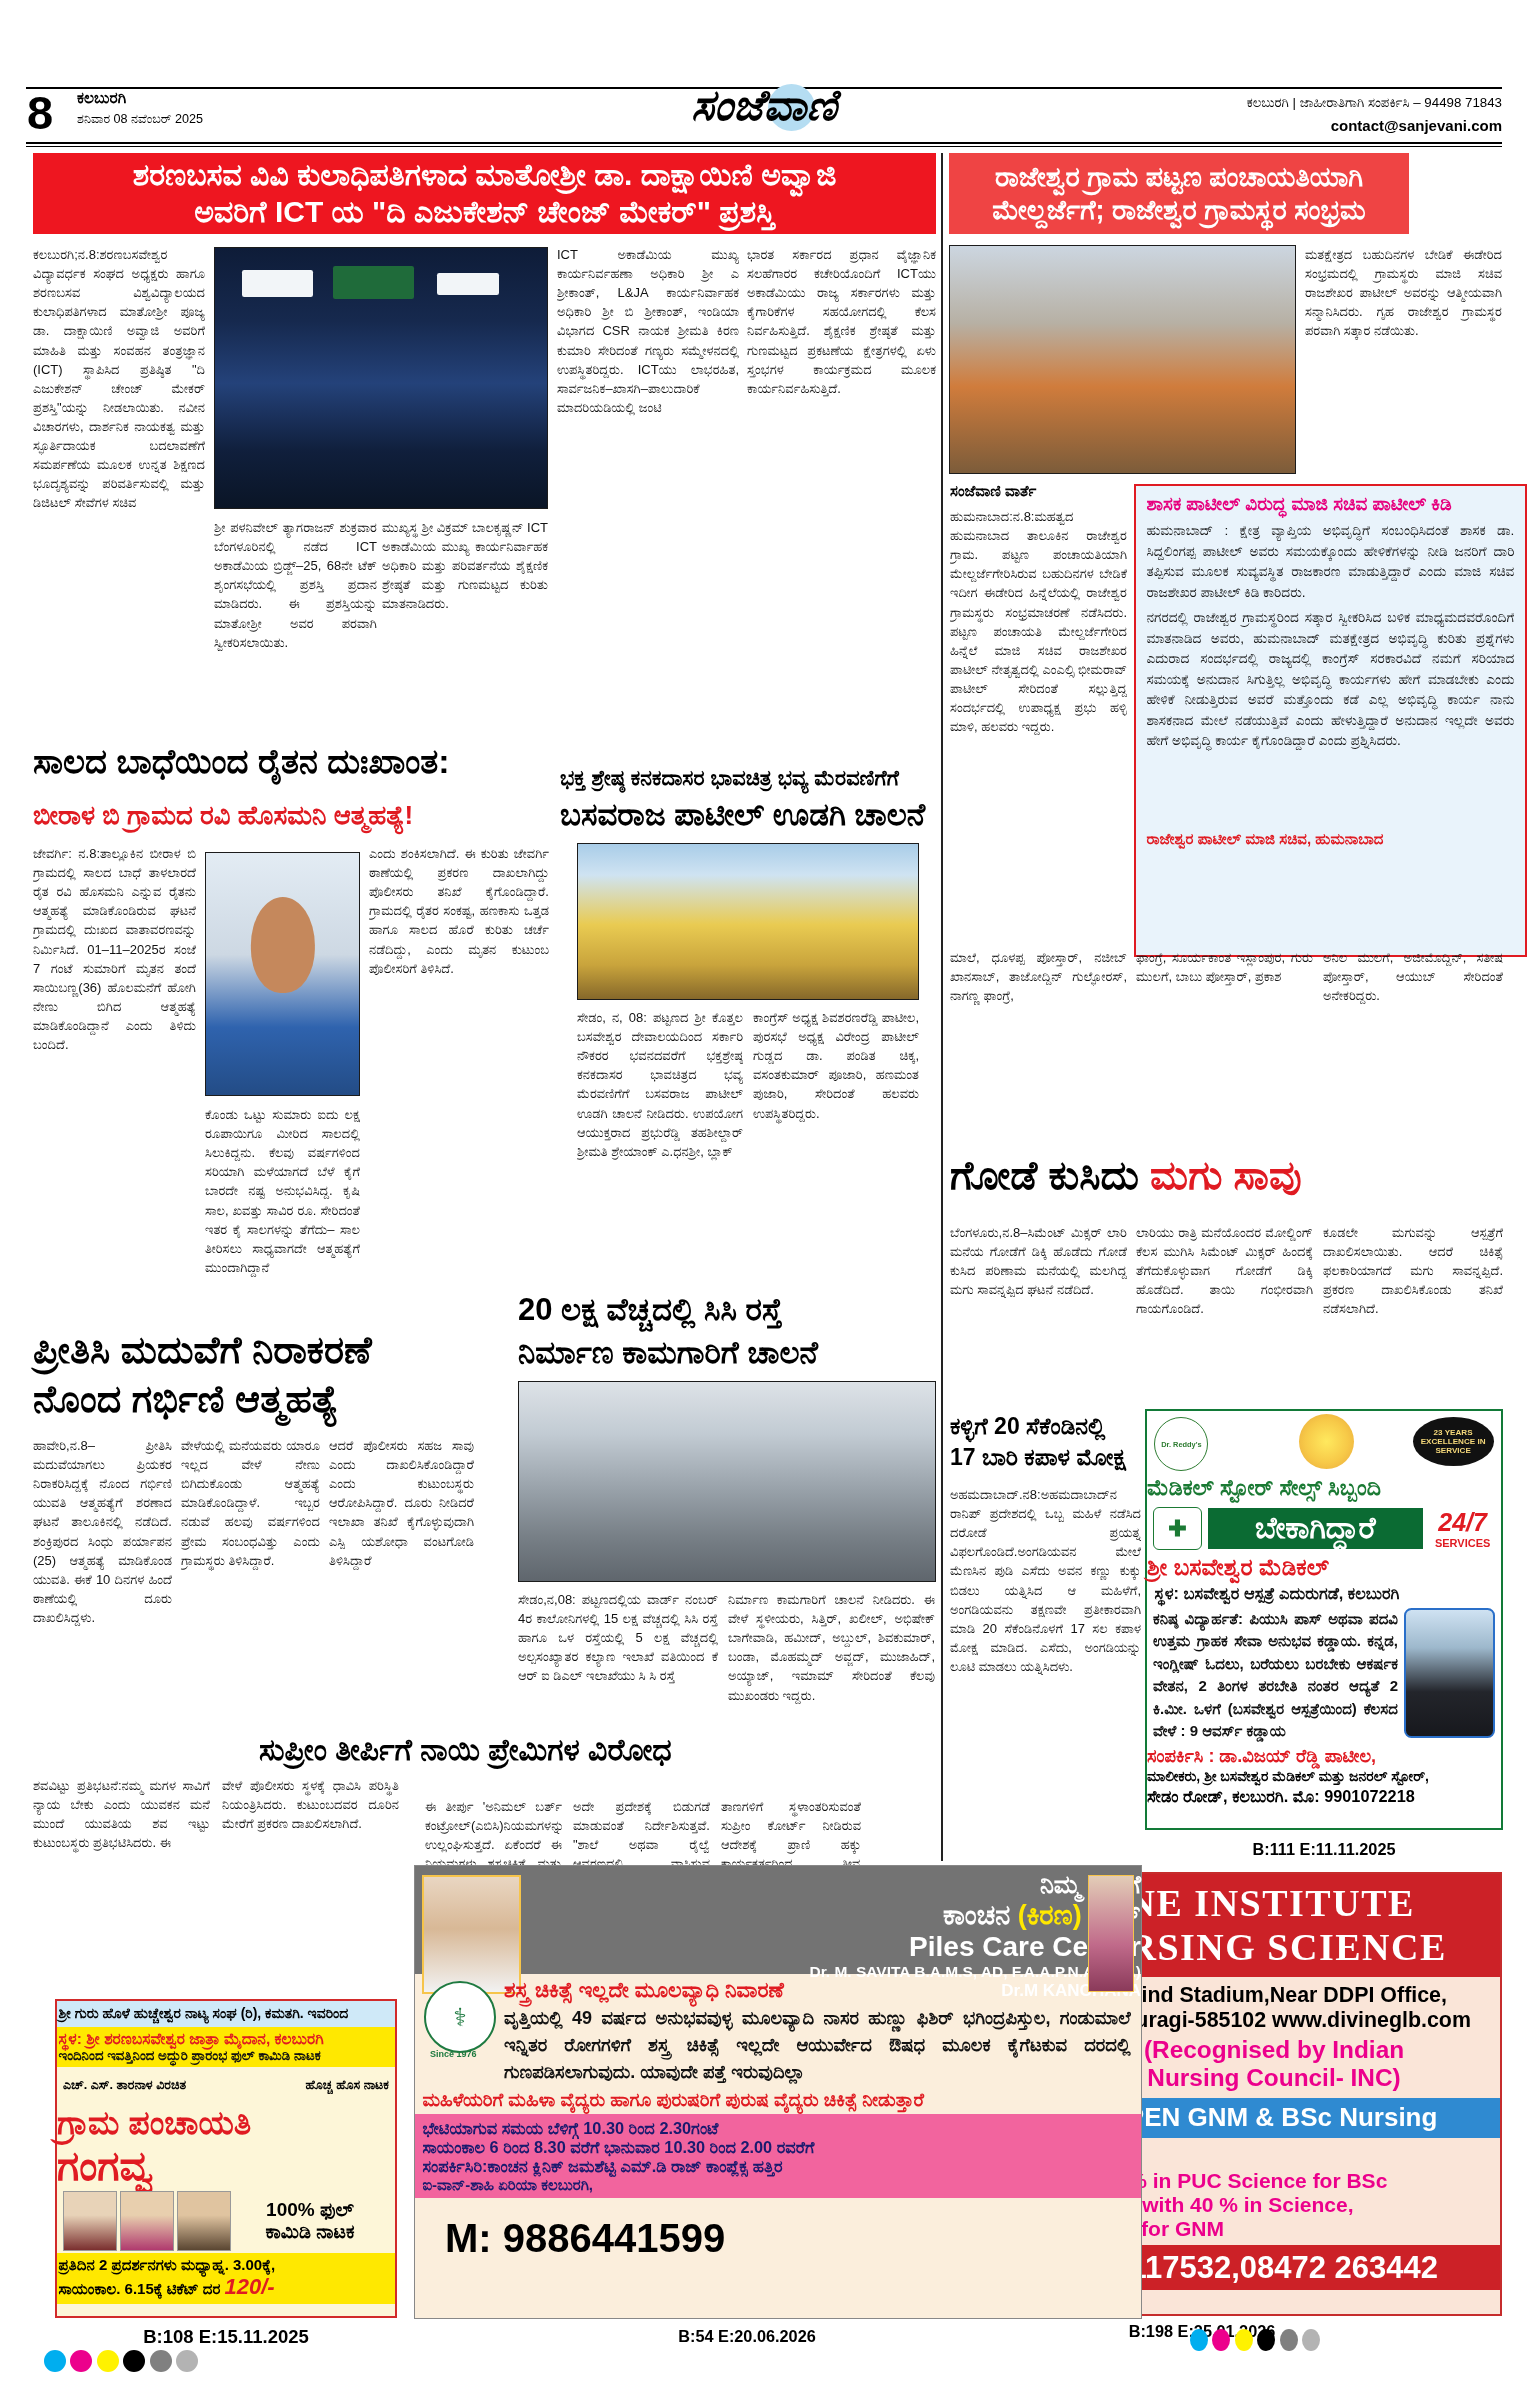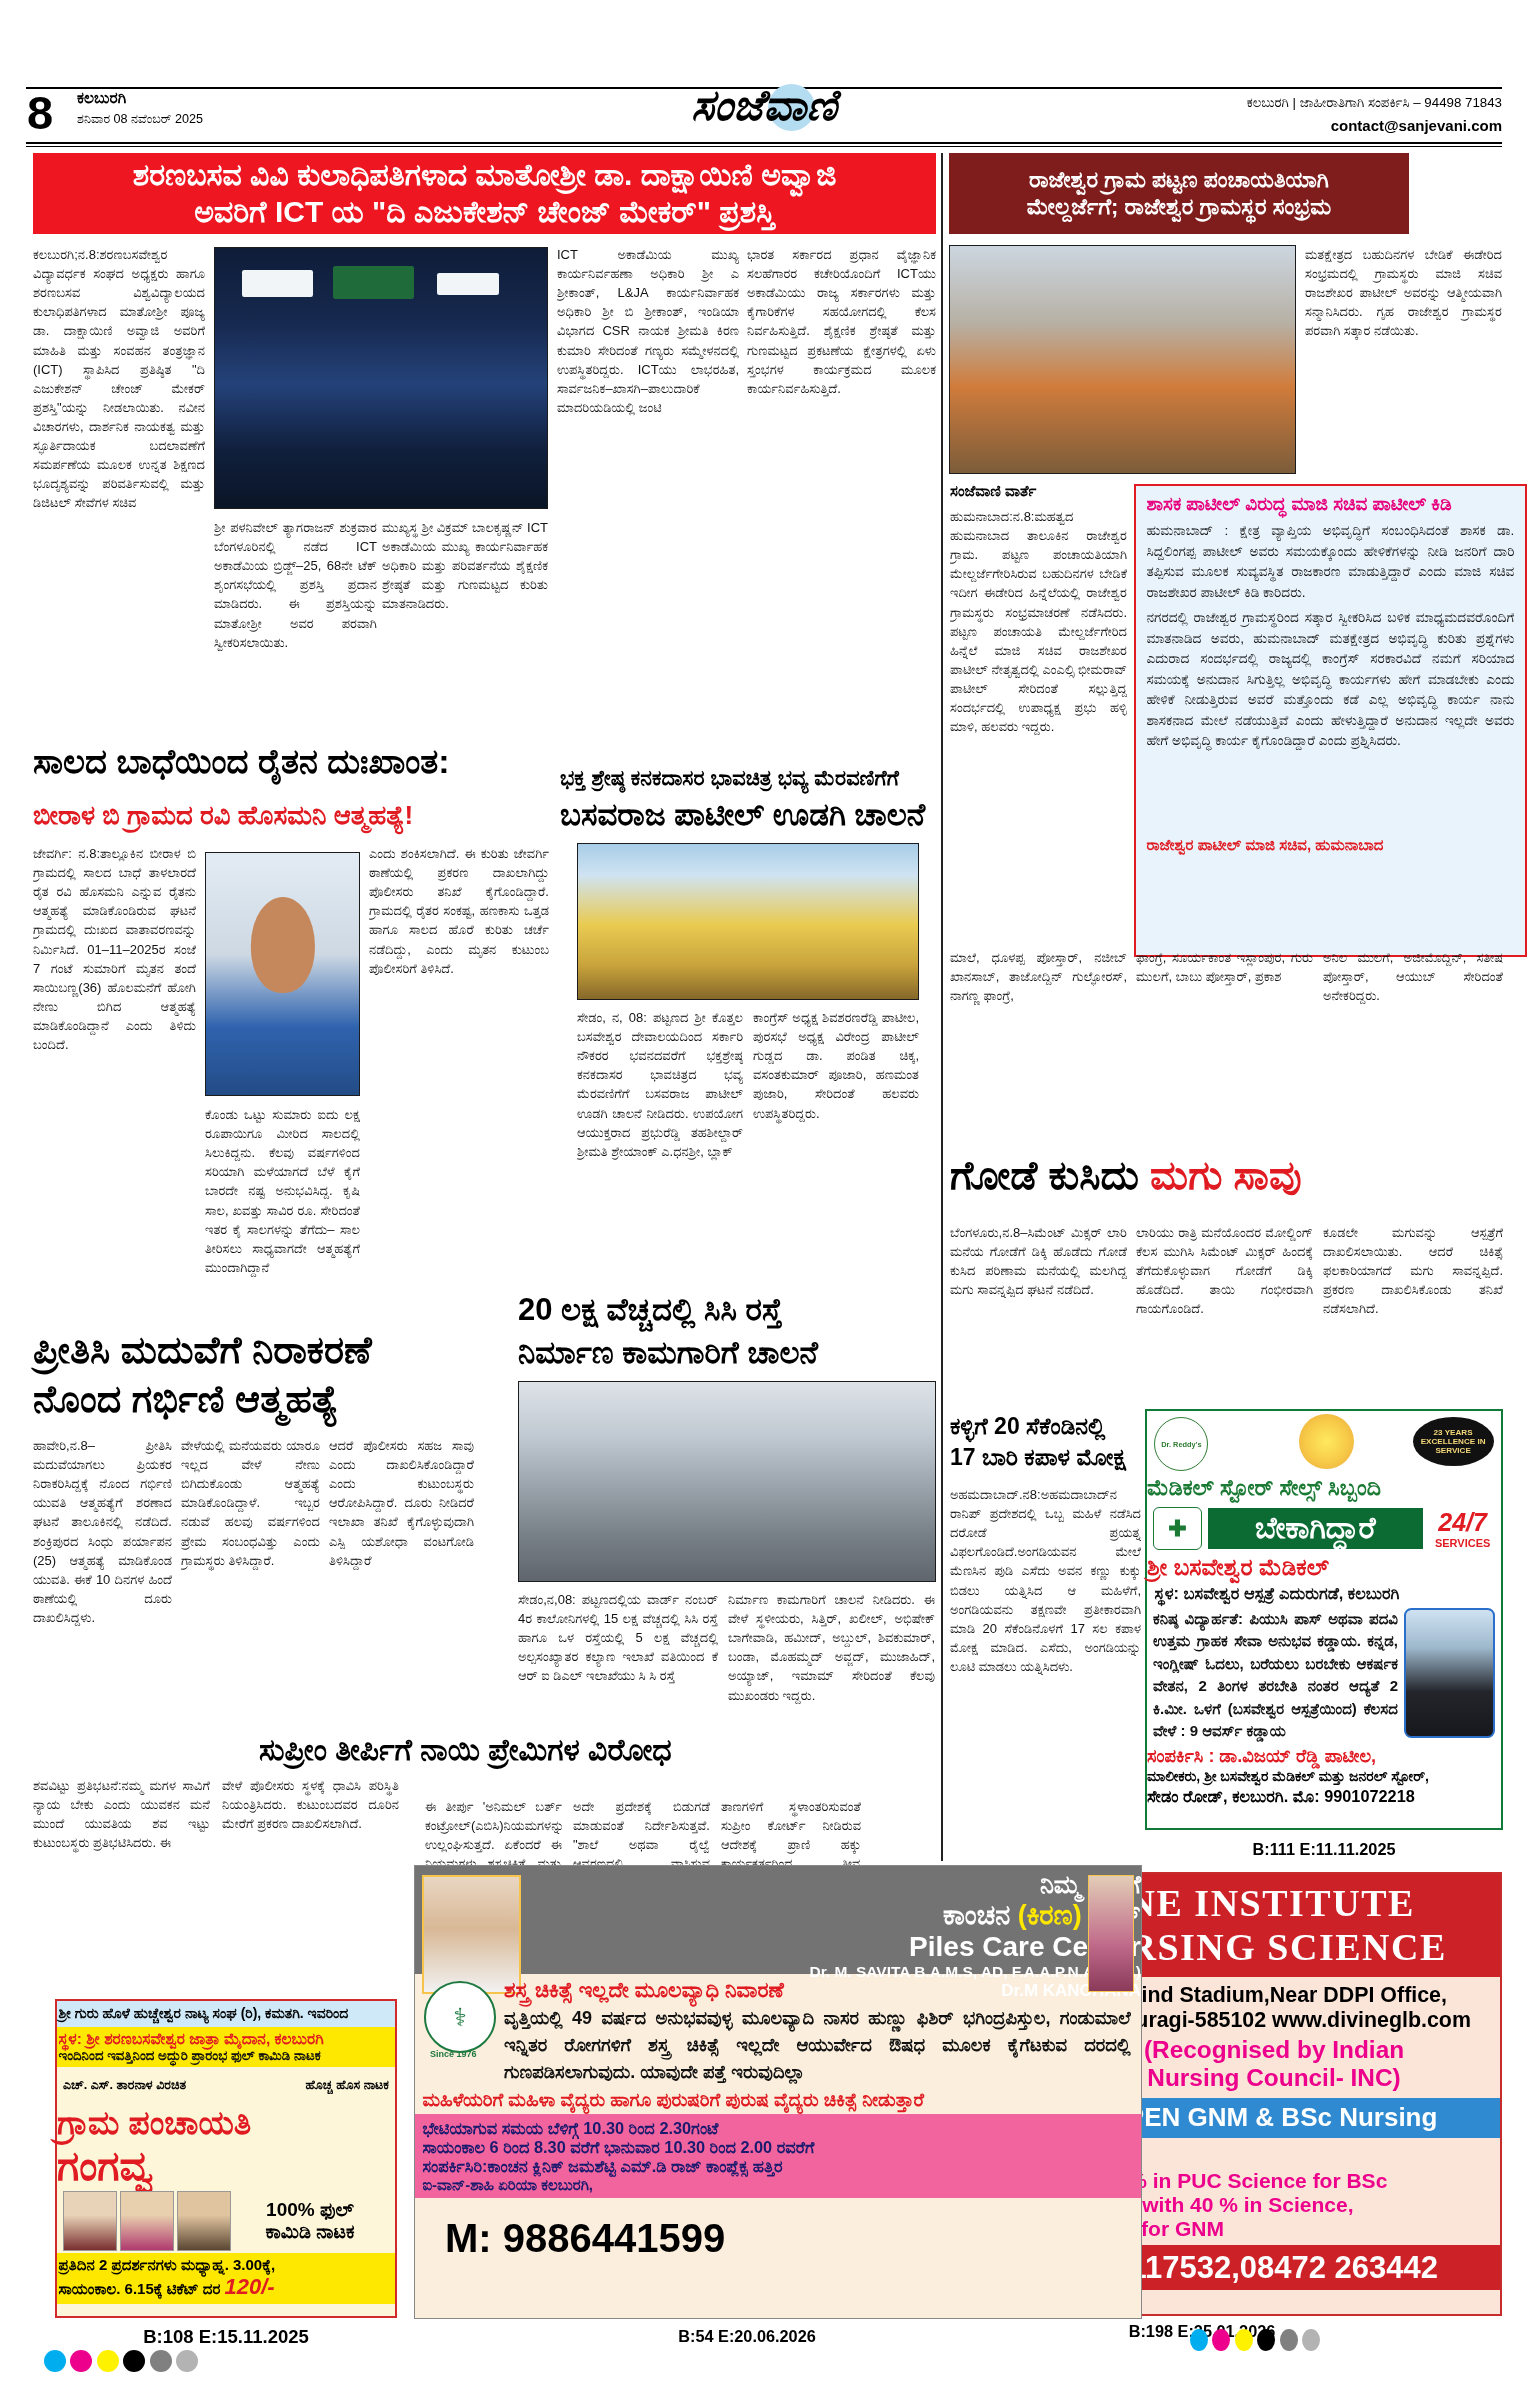--- a/index.html
+++ b/index.html
@@ -53,21 +53,21 @@
   </div>
   <div class="t" style="left:887px;top:95px;width:615px;font-size:13.3px;text-align:right">ಕಲಬುರಗಿ   |   ಜಾಹೀರಾತಿಗಾಗಿ ಸಂಪರ್ಕಿಸಿ – 94498 71843</div>
   <div class="t b" style="left:887px;top:117px;width:615px;font-size:15px;text-align:right">contact@sanjevani.com</div>
   <div class="rule" style="left:26px;top:142px;width:1476px;height:1.5px"></div>
   <div class="rule" style="left:26px;top:146px;width:1476px;height:0.7px"></div>
 
   <div class="banner" style="left:33px;top:153px;width:903px;height:81px;background:#ee1620;font-size:30px">
     <span>ಶರಣಬಸವ ವಿವಿ ಕುಲಾಧಿಪತಿಗಳಾದ ಮಾತೋಶ್ರೀ ಡಾ. ದಾಕ್ಷಾಯಿಣಿ ಅವ್ವಾಜಿ</span>
     <span>ಅವರಿಗೆ ICT ಯ "ದಿ ಎಜುಕೇಶನ್ ಚೇಂಜ್ ಮೇಕರ್" ಪ್ರಶಸ್ತಿ</span>
   </div>
-  <div class="banner" style="left:949px;top:153px;width:460px;height:81px;background:#7f1d1d;font-size:22px">
+  <div class="banner" style="left:949px;top:153px;width:460px;height:81px;background:#ef4444;font-size:27px">
     <span>ರಾಜೇಶ್ವರ ಗ್ರಾಮ ಪಟ್ಟಣ ಪಂಚಾಯತಿಯಾಗಿ</span>
     <span>ಮೇಲ್ದರ್ಜೆಗೆ; ರಾಜೇಶ್ವರ ಗ್ರಾಮಸ್ಥರ ಸಂಭ್ರಮ</span>
   </div>
 
   <div class="rule" style="left:941px;top:153px;width:1.5px;height:1708px;background:#222"></div>
 
   <div class="t j" style="left:33px;top:245px;width:172px;height:494px">ಕಲಬುರಗಿ;ನ.8:ಶರಣಬಸವೇಶ್ವರ ವಿದ್ಯಾವರ್ಧಕ ಸಂಘದ ಅಧ್ಯಕ್ಷರು ಹಾಗೂ ಶರಣಬಸವ ವಿಶ್ವವಿದ್ಯಾಲಯದ ಕುಲಾಧಿಪತಿಗಳಾದ ಮಾತೋಶ್ರೀ ಪೂಜ್ಯ ಡಾ. ದಾಕ್ಷಾಯಿಣಿ ಅವ್ವಾಜಿ ಅವರಿಗೆ ಮಾಹಿತಿ ಮತ್ತು ಸಂವಹನ ತಂತ್ರಜ್ಞಾನ (ICT) ಸ್ಥಾಪಿಸಿದ ಪ್ರತಿಷ್ಠಿತ "ದಿ ಎಜುಕೇಶನ್ ಚೇಂಜ್ ಮೇಕರ್ ಪ್ರಶಸ್ತಿ"ಯನ್ನು ನೀಡಲಾಯಿತು. ನವೀನ ವಿಚಾರಗಳು, ದಾರ್ಶನಿಕ ನಾಯಕತ್ವ ಮತ್ತು ಸ್ಫೂರ್ತಿದಾಯಕ ಬದಲಾವಣೆಗೆ ಸಮರ್ಪಣೆಯ ಮೂಲಕ ಉನ್ನತ ಶಿಕ್ಷಣದ ಭೂದೃಶ್ಯವನ್ನು ಪರಿವರ್ತಿಸುವಲ್ಲಿ ಮತ್ತು ಡಿಜಿಟಲ್ ಸೇವೆಗಳ ಸಚಿವ</div>
   <div class="photo ph-stage" style="left:214px;top:247px;width:334px;height:262px">
     <span class="sign" style="left:27px;top:22px;width:71px;height:27px"></span>
     <span class="sign" style="left:118px;top:18px;width:81px;height:33px;background:#1f6b3a"></span>
@@ -112,21 +112,21 @@
 
   <div class="photo ph-garland" style="left:949px;top:245px;width:347px;height:229px"></div>
   <div class="t j" style="left:1305px;top:245px;width:197px;height:229px">ಮತಕ್ಷೇತ್ರದ ಬಹುದಿನಗಳ ಬೇಡಿಕೆ ಈಡೇರಿದ ಸಂಭ್ರಮದಲ್ಲಿ ಗ್ರಾಮಸ್ಥರು ಮಾಜಿ ಸಚಿವ ರಾಜಶೇಖರ ಪಾಟೀಲ್ ಅವರನ್ನು ಆತ್ಮೀಯವಾಗಿ ಸನ್ಮಾನಿಸಿದರು. ಗೃಹ ರಾಜೇಶ್ವರ ಗ್ರಾಮಸ್ಥರ ಪರವಾಗಿ ಸತ್ಕಾರ ನಡೆಯಿತು.</div>
   <div class="t b" style="left:950px;top:482px;width:177px;font-size:15px">ಸಂಜೆವಾಣಿ ವಾರ್ತೆ</div>
   <div class="t j" style="left:950px;top:507px;width:177px;height:432px">ಹುಮನಾಬಾದ:ನ.8:ಮಹತ್ವದ ಹುಮನಾಬಾದ ತಾಲೂಕಿನ ರಾಜೇಶ್ವರ ಗ್ರಾಮ. ಪಟ್ಟಣ ಪಂಚಾಯತಿಯಾಗಿ ಮೇಲ್ದರ್ಜೆಗೇರಿಸಿರುವ ಬಹುದಿನಗಳ ಬೇಡಿಕೆ ಇದೀಗ ಈಡೇರಿದ ಹಿನ್ನೆಲೆಯಲ್ಲಿ ರಾಜೇಶ್ವರ ಗ್ರಾಮಸ್ಥರು ಸಂಭ್ರಮಾಚರಣೆ ನಡೆಸಿದರು. ಪಟ್ಟಣ ಪಂಚಾಯತಿ ಮೇಲ್ದರ್ಜೆಗೇರಿದ ಹಿನ್ನೆಲೆ ಮಾಜಿ ಸಚಿವ ರಾಜಶೇಖರ ಪಾಟೀಲ್ ನೇತೃತ್ವದಲ್ಲಿ ಎಂಎಲ್ಸಿ ಭೀಮರಾವ್ ಪಾಟೀಲ್ ಸೇರಿದಂತೆ ಸಲ್ಲುತ್ತಿದ್ದ ಸಂದರ್ಭದಲ್ಲಿ ಉಪಾಧ್ಯಕ್ಷ ಪ್ರಭು ಹಳ್ಳಿ ಮಾಳಿ, ಹಲವರು ಇದ್ದರು.</div>
 
   <div class="mla-box" style="left:1134px;top:484px;width:368px;height:454px">
     <div class="b c" style="font-size:18.5px;color:#e6007e;margin-bottom:6px">ಶಾಸಕ ಪಾಟೀಲ್ ವಿರುದ್ಧ ಮಾಜಿ ಸಚಿವ ಪಾಟೀಲ್ ಕಿಡಿ</div>
     <div class="j" style="font-size:13.7px;line-height:1.5">ಹುಮನಾಬಾದ್ : ಕ್ಷೇತ್ರ ವ್ಯಾಪ್ತಿಯ ಅಭಿವೃದ್ಧಿಗೆ ಸಂಬಂಧಿಸಿದಂತೆ ಶಾಸಕ ಡಾ. ಸಿದ್ದಲಿಂಗಪ್ಪ ಪಾಟೀಲ್ ಅವರು ಸಮಯಕ್ಕೊಂದು ಹೇಳಿಕೆಗಳನ್ನು ನೀಡಿ ಜನರಿಗೆ ದಾರಿ ತಪ್ಪಿಸುವ ಮೂಲಕ ಸುವ್ಯವಸ್ಥಿತ ರಾಜಕಾರಣ ಮಾಡುತ್ತಿದ್ದಾರೆ ಎಂದು ಮಾಜಿ ಸಚಿವ ರಾಜಶೇಖರ ಪಾಟೀಲ್ ಕಿಡಿ ಕಾರಿದರು.</div>
     <div class="j" style="font-size:13.7px;line-height:1.5;margin-top:4.4px;height:222px;overflow:hidden">ನಗರದಲ್ಲಿ ರಾಜೇಶ್ವರ ಗ್ರಾಮಸ್ಥರಿಂದ ಸತ್ಕಾರ ಸ್ವೀಕರಿಸಿದ ಬಳಿಕ ಮಾಧ್ಯಮದವರೊಂದಿಗೆ ಮಾತನಾಡಿದ ಅವರು, ಹುಮನಾಬಾದ್ ಮತಕ್ಷೇತ್ರದ ಅಭಿವೃದ್ಧಿ ಕುರಿತು ಪ್ರಶ್ನೆಗಳು ಎದುರಾದ ಸಂದರ್ಭದಲ್ಲಿ ರಾಜ್ಯದಲ್ಲಿ ಕಾಂಗ್ರೆಸ್ ಸರಕಾರವಿದೆ ನಮಗೆ ಸರಿಯಾದ ಸಮಯಕ್ಕೆ ಅನುದಾನ ಸಿಗುತ್ತಿಲ್ಲ ಅಭಿವೃದ್ಧಿ ಕಾರ್ಯಗಳು ಹೇಗೆ ಮಾಡಬೇಕು ಎಂದು ಹೇಳಿಕೆ ನೀಡುತ್ತಿರುವ ಅವರೆ ಮತ್ತೊಂದು ಕಡೆ ಎಲ್ಲ ಅಭಿವೃದ್ಧಿ ಕಾರ್ಯ ನಾನು ಶಾಸಕನಾದ ಮೇಲೆ ನಡೆಯುತ್ತಿವೆ ಎಂದು ಹೇಳುತ್ತಿದ್ದಾರೆ ಅನುದಾನ ಇಲ್ಲದೇ ಅವರು ಹೇಗೆ ಅಭಿವೃದ್ಧಿ ಕಾರ್ಯ ಕೈಗೊಂಡಿದ್ದಾರೆ ಎಂದು ಪ್ರಶ್ನಿಸಿದರು.</div>
-    <div class="b c" style="font-size:15px;color:#e01b22;margin-top:6px">ರಾಜೇಶ್ವರ ಪಾಟೀಲ್ ಮಾಜಿ ಸಚಿವ, ಹುಮನಾಬಾದ</div>
+    <div class="b c" style="font-size:15px;color:#e01b22;margin-top:0">ರಾಜೇಶ್ವರ ಪಾಟೀಲ್ ಮಾಜಿ ಸಚಿವ, ಹುಮನಾಬಾದ</div>
   </div>
 
   <div class="t j" style="left:950px;top:948px;width:177px;height:203px">ಮಾಲೆ, ಧೂಳಪ್ಪ ಪೋಸ್ತಾರ್, ನಜೀಬ್ ಖಾನಸಾಬ್, ತಾಜೋದ್ದಿನ್ ಗುಲ್ಫೋರಸ್, ನಾಗಣ್ಣ ಫಾಂಗ್ರೆ,</div>
   <div class="t j" style="left:1136px;top:948px;width:177px;height:203px">ಫಾಂಗ್ರೆ, ಸೂರ್ಯಕಾಂತ ಇಸ್ಲಾಂಪುರ, ಗುರು ಮುಲಗೆ, ಬಾಬು ಪೋಸ್ತಾರ್, ಪ್ರಕಾಶ</div>
   <div class="t j" style="left:1323px;top:948px;width:180px;height:203px">ಅನಿಲ ಮುಲಗೆ, ಅಜೀಮೊದ್ದಿನ್, ಸತೀಷ ಪೋಸ್ತಾರ್, ಆಯುಬ್ ಸೇರಿದಂತೆ ಅನೇಕರಿದ್ದರು.</div>
 
   <div class="t b c" style="left:950px;top:1153px;width:552px;font-size:40px">
     <span style="color:#000">ಗೋಡೆ ಕುಸಿದು </span><span style="color:#e01b22">ಮಗು ಸಾವು</span>
   </div>
   <div class="t j" style="left:950px;top:1223px;width:177px;height:182px">ಬೆಂಗಳೂರು,ನ.8–ಸಿಮೆಂಟ್ ಮಿಕ್ಸರ್ ಲಾರಿ ಮನೆಯ ಗೋಡೆಗೆ ಡಿಕ್ಕಿ ಹೊಡೆದು ಗೋಡೆ ಕುಸಿದ ಪರಿಣಾಮ ಮನೆಯಲ್ಲಿ ಮಲಗಿದ್ದ ಮಗು ಸಾವನ್ನಪ್ಪಿದ ಘಟನೆ ನಡೆದಿದೆ.</div>

